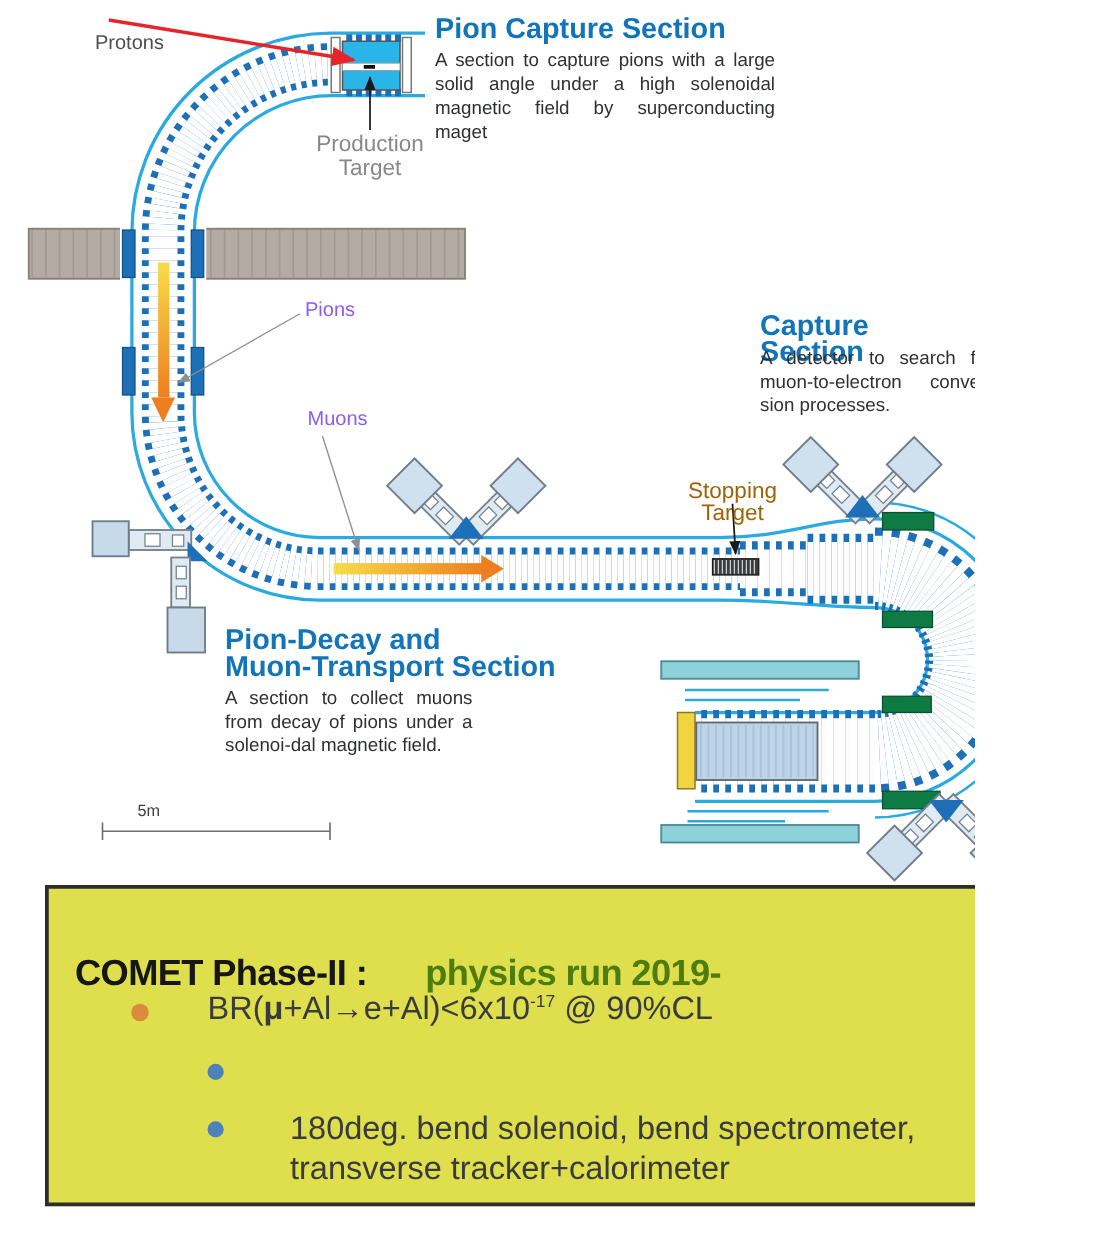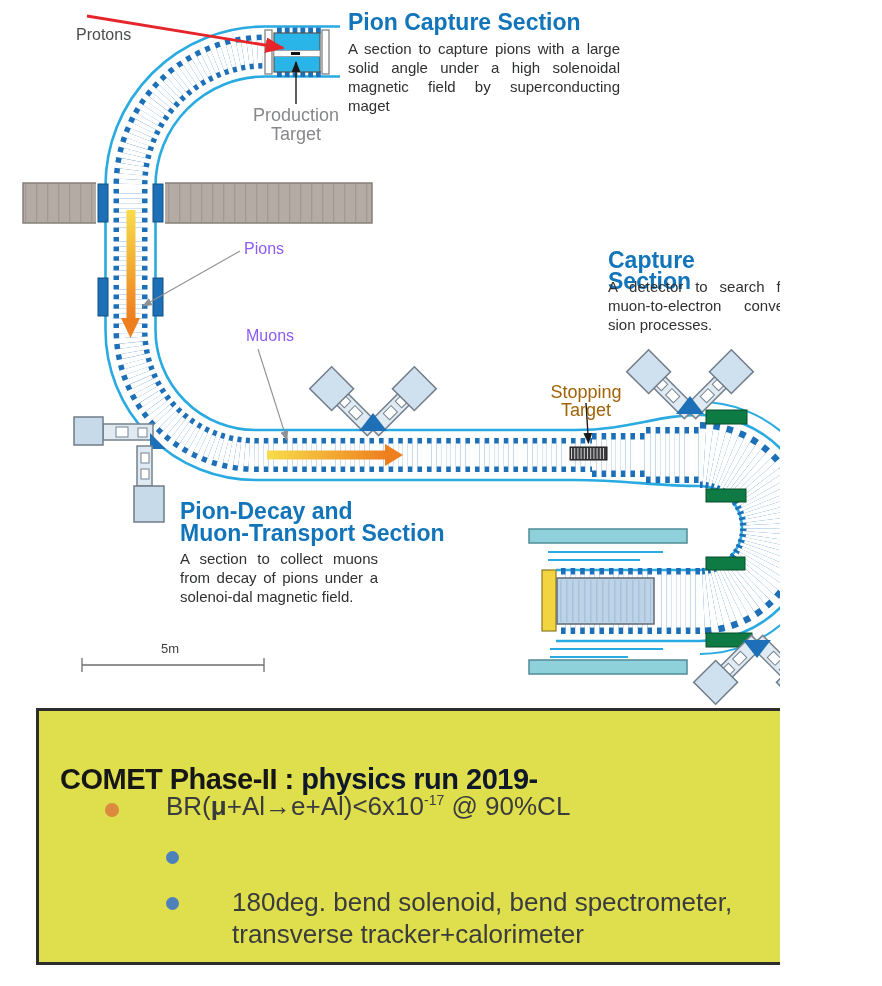--- a/index.html
+++ b/index.html
@@ -5,27 +5,27 @@
   html,body{margin:0;padding:0;background:#fff;}
   #stage{position:relative;width:780px;height:986px;background:#ffffff;overflow:hidden;
          font-family:"Liberation Sans",sans-serif;}
   #stage svg{position:absolute;left:0;top:0;}
   .txt{position:absolute;}
   .sec-title{color:#1274b9;font-weight:bold;font-size:23px;line-height:21px;}
   .sec-body{font-size:15px;line-height:19px;color:#2f3032;text-align:justify;}
   .glabel{color:#8b5cf6;font-size:16px;}
   .softlabel{color:#87888b;font-size:18px;line-height:19px;text-align:center;}
   .prel{white-space:pre-line;}
-  .scale-label{font-size:13px;color:#3f4042;text-align:center;}
+  .scale-label{font-size:13px;color:#3f4042;text-align:left;}
   
   .panel{position:absolute;left:36px;top:708px;width:806px;height:251px;
          background:#dfdf4d;border:3px solid #2d2d2d;}
   .panel-title{position:absolute;left:21px;top:52px;font-size:29px;font-weight:bold;color:#161616;
                letter-spacing:-0.5px;white-space:nowrap;}
-  .panel-title .blue{color:#0f172a;}
+  .panel-title .blue{color:#4d7c0f;margin-left:39px;}
   .dot{position:absolute;border-radius:50%;}
   .dot-orange{left:66px;top:92px;width:14px;height:14px;background:#dc8a3e;}
   .dot-blue1{left:127px;top:140px;width:13px;height:13px;background:#4e80b9;}
   .dot-blue2{left:127px;top:186px;width:13px;height:13px;background:#4e80b9;}
   .b1{position:absolute;left:127px;top:80px;font-size:26px;color:#3a3b3d;white-space:nowrap;}
   .b1 .bold{font-weight:bold;}
   .b1 sup{font-size:14px;}
   .b2{position:absolute;left:193px;top:129px;font-size:25px;color:#3a3b3d;white-space:nowrap;}
   .b3{position:absolute;left:193px;top:175px;font-size:26px;line-height:32px;color:#3a3b3d;}
 </style>

